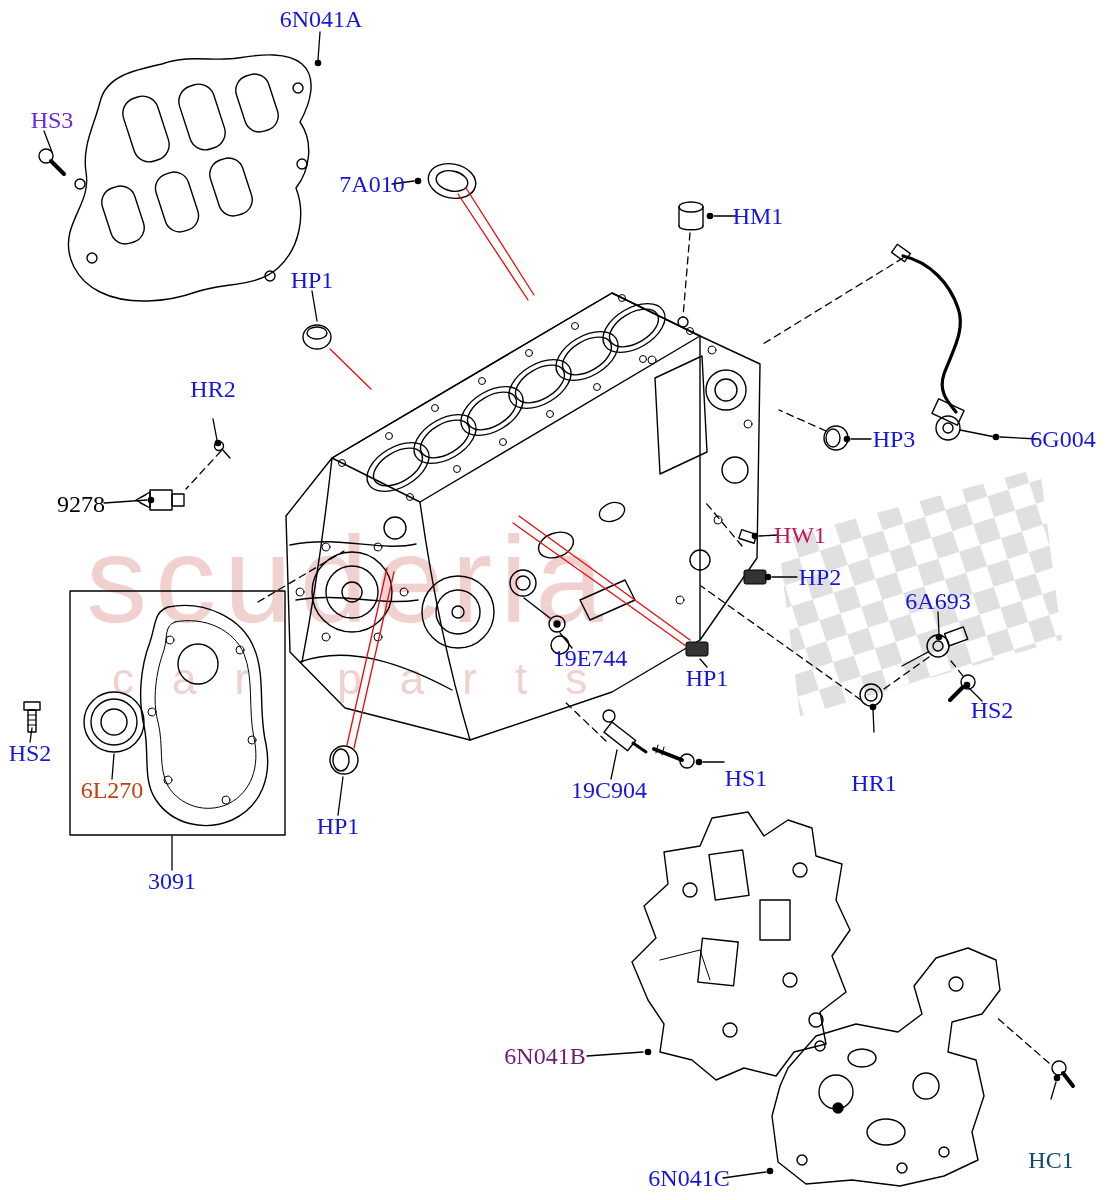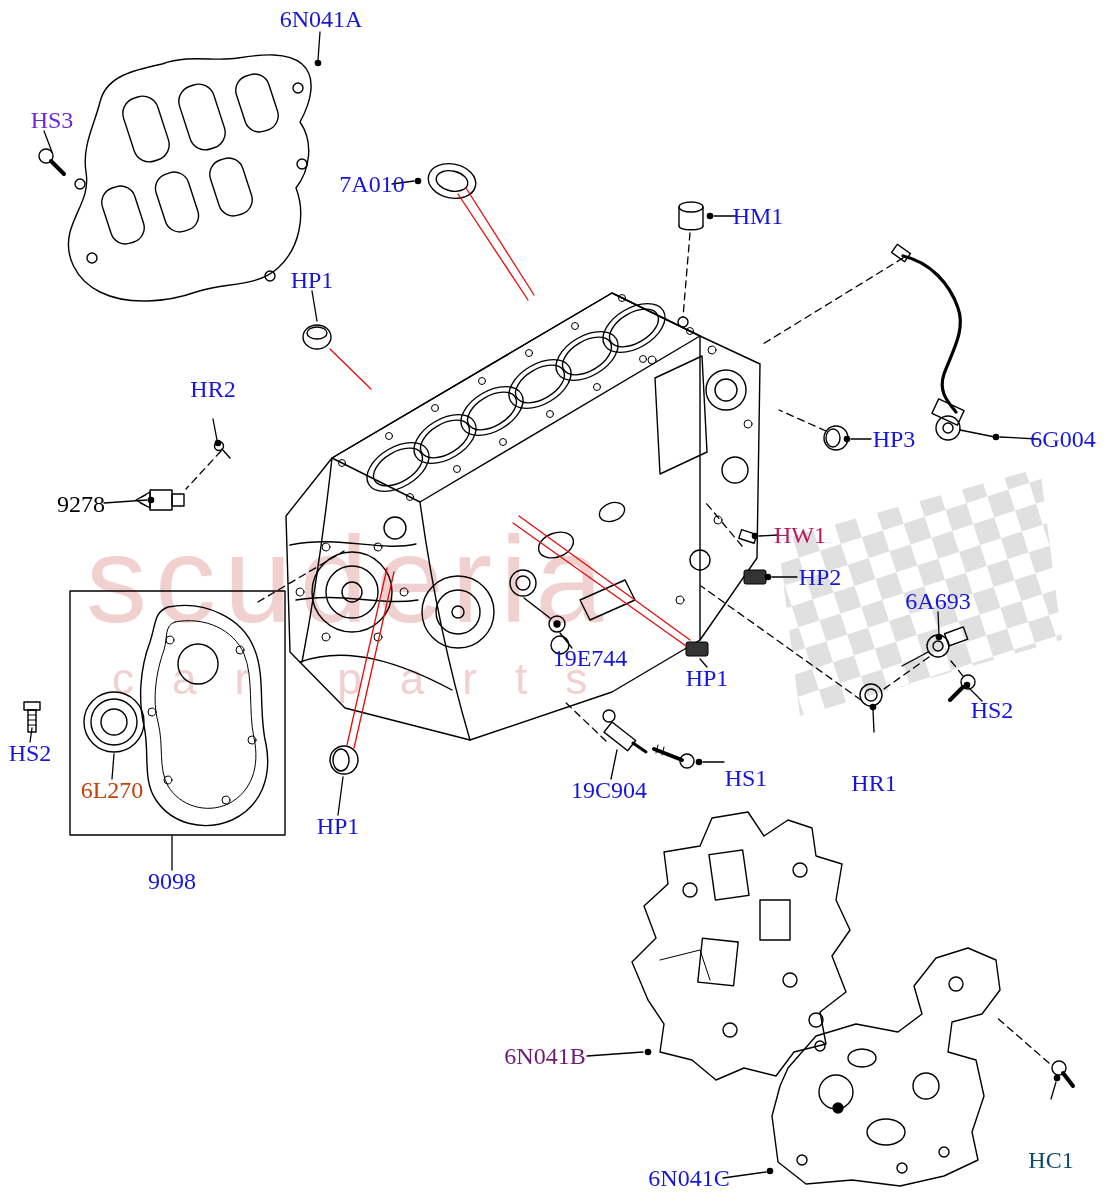--- a/index.html
+++ b/index.html
@@ -350,18 +350,18 @@
       <div class="callout" style="left: 938px; top: 601px; color: rgb(21, 21, 221);">6A693</div>
       <div class="callout" style="left: 590px; top: 658px; color: rgb(21, 21, 221);">19E744</div>
       <div class="callout" style="left: 707px; top: 678px; color: rgb(21, 21, 221);">HP1</div>
       <div class="callout" style="left: 992px; top: 710px; color: rgb(21, 21, 221);">HS2</div>
       <div class="callout" style="left: 874px; top: 743px; color: rgb(21, 21, 221); margin-top: 40px;">HR1</div>
       <div class="callout" style="left: 30px; top: 753px; color: rgb(21, 21, 221);">HS2</div>
       <div class="callout" style="left: 112px; top: 790px; color: #c2410c;">6L270</div>
       <div class="callout" style="left: 746px; top: 762px; color: rgb(21, 21, 221); margin-top: 16px;">HS1</div>
       <div class="callout" style="left: 609px; top: 790px; color: rgb(21, 21, 221);">19C904</div>
       <div class="callout" style="left: 338px; top: 826px; color: rgb(21, 21, 221);">HP1</div>
-      <div class="callout" style="left: 172px; top: 881px; color: rgb(21, 21, 221);">9098</div>
+      <div class="callout" style="left: 172px; top: 881px; color: rgb(21, 21, 221);">3091</div>
       <div class="callout" style="left: 545px; top: 1056px; color: #701a75;">6N041B</div>
       <div class="callout" style="left: 1051px; top: 1160px; color: #0c4a6e;">HC1</div>
       <div class="callout" style="left: 689px; top: 1178px; color: rgb(21, 21, 221);">6N041C</div>
     </div>
 </div>
 
 </body></html>

